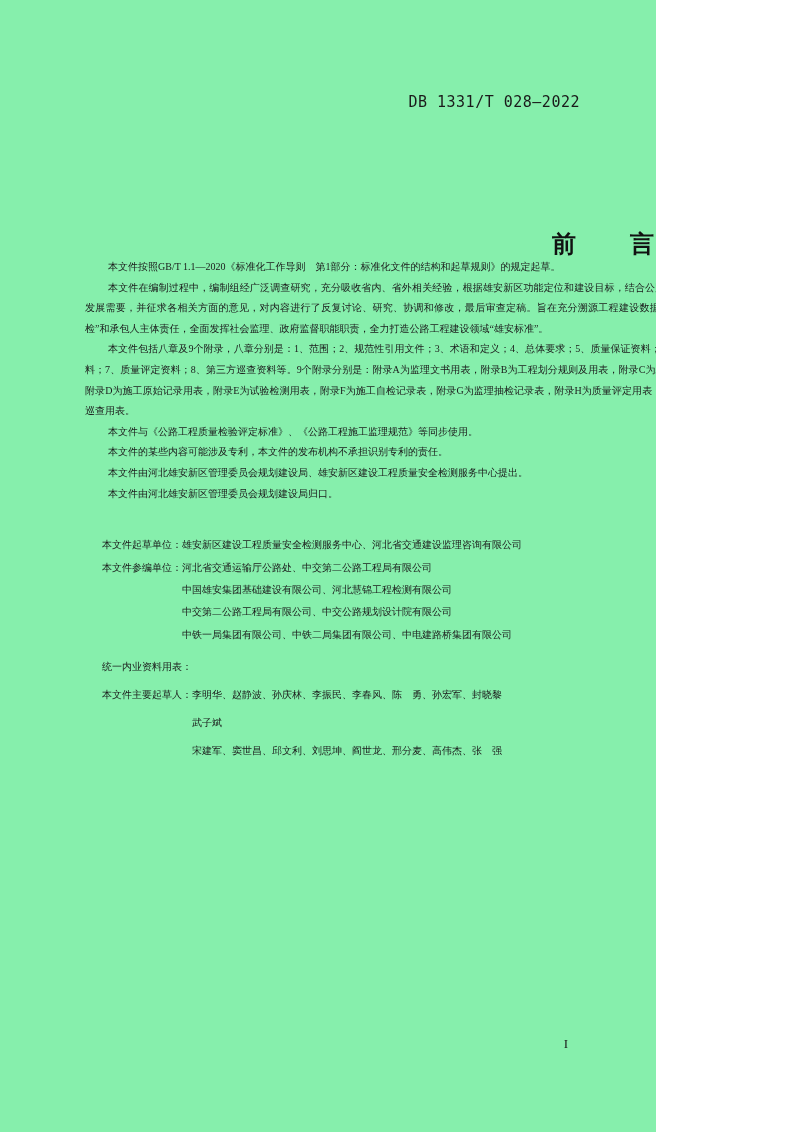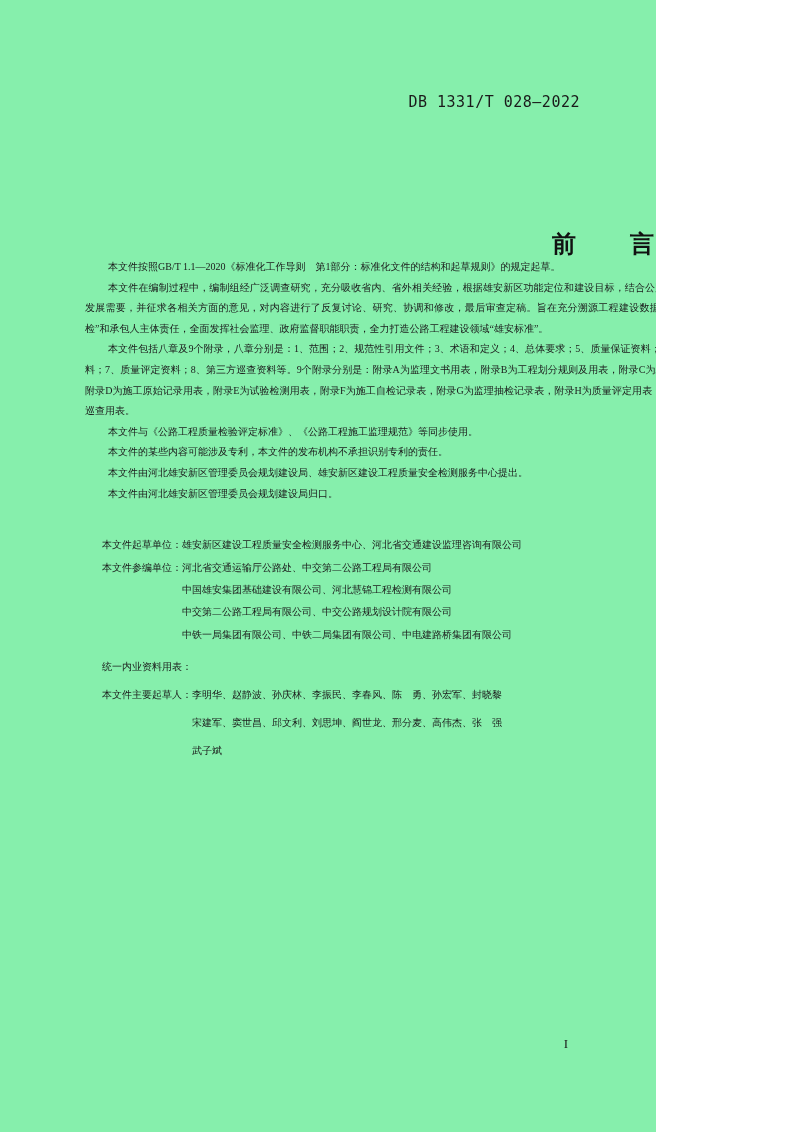--- a/index.html
+++ b/index.html
@@ -127,22 +127,22 @@
     </div>
 
     <div class="section people">
       <div class="sec-row">
         <span class="sec-label">统一内业资料用表：</span>
       </div>
       <div class="sec-row">
         <span class="sec-label">本文件主要起草人：</span>
         <span class="sec-lines">
           <span class="sec-line">李明华、赵静波、孙庆林、李振民、李春风、陈　勇、孙宏军、封晓黎</span>
+          <span class="sec-line">武子斌</span>
           <span class="sec-line">宋建军、窦世昌、邱文利、刘思坤、阎世龙、邢分麦、高伟杰、张　强</span>
-          <span class="sec-line">武子斌</span>
         </span>
       </div>
     </div>
 
   </div>
 
   <div class="page-number">I</div>
 
 </div>
 

